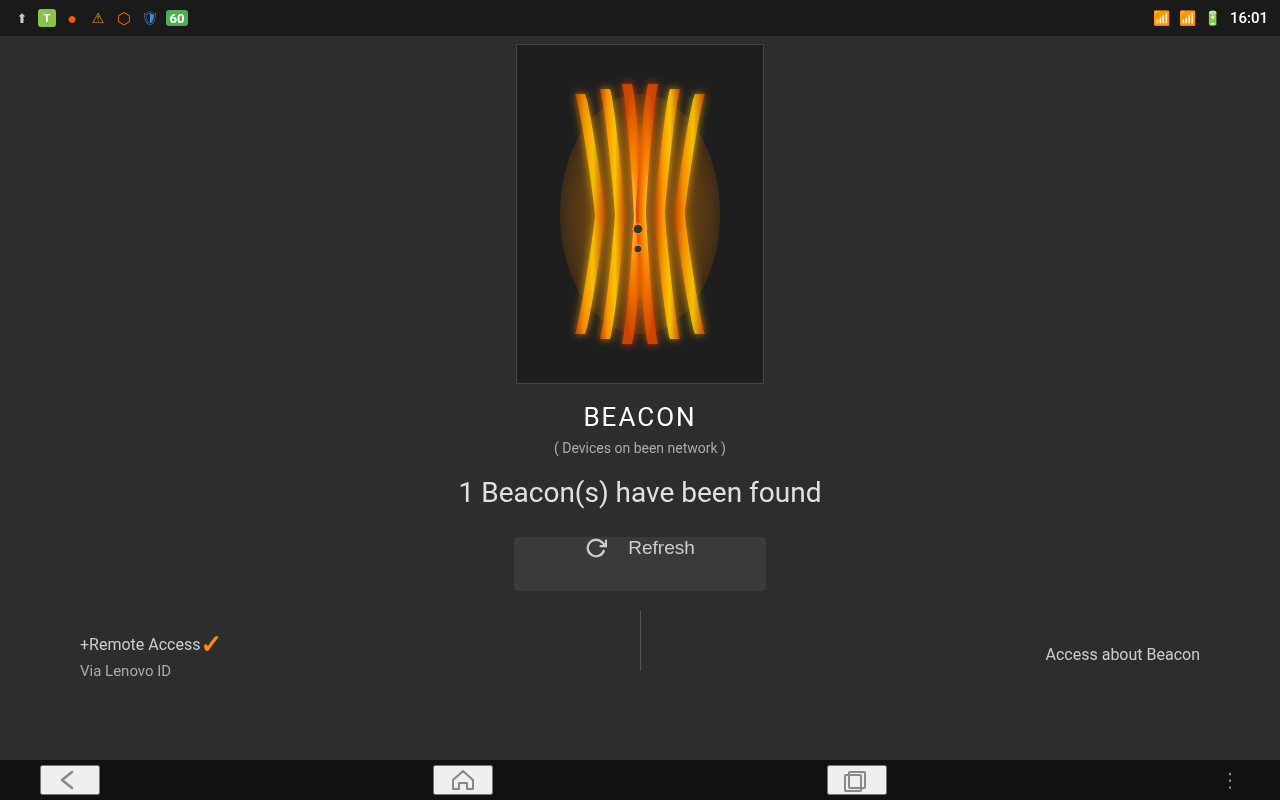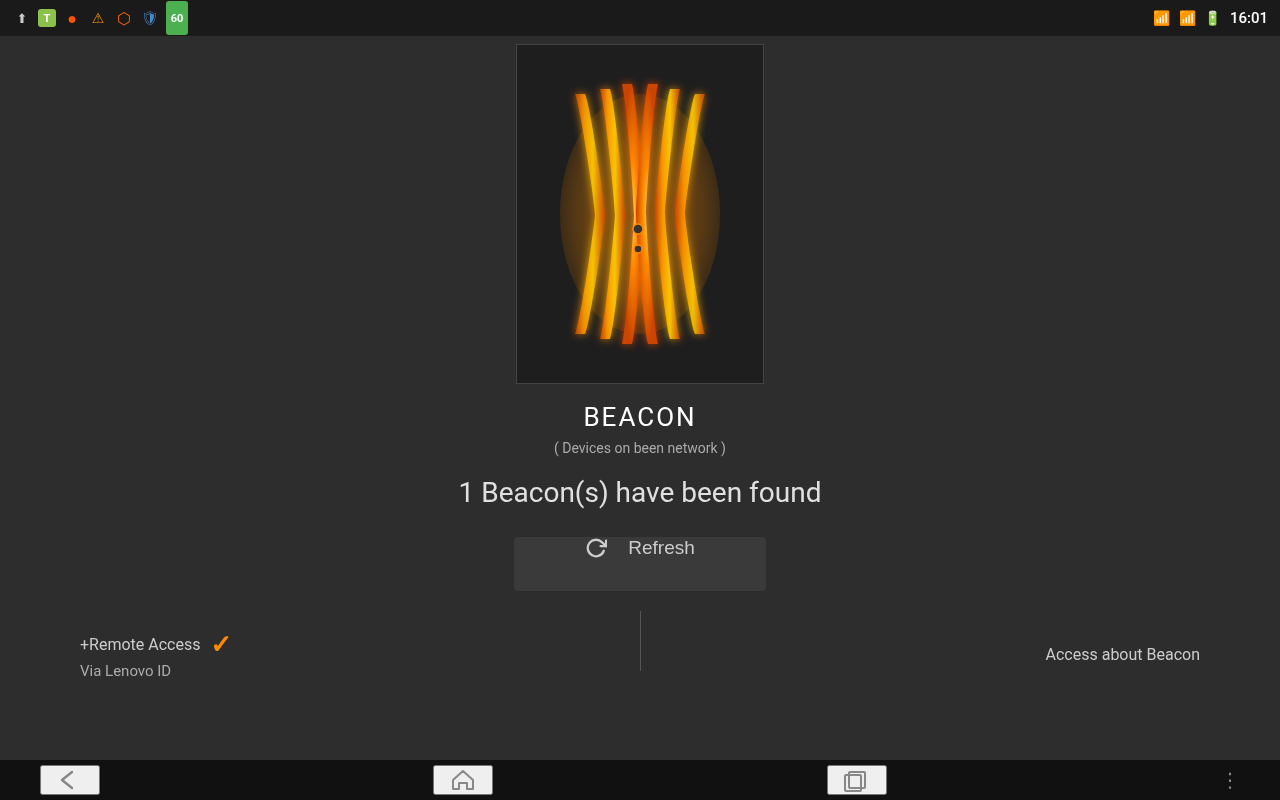--- a/index.html
+++ b/index.html
@@ -147,21 +147,20 @@
       right: 0;
       display: flex;
       align-items: center;
       justify-content: space-between;
       padding: 0 80px;
     }
 
     .remote-access-section {
       display: flex;
       align-items: center;
-      gap: 10px;
     }
 
     .remote-access-text {
       font-size: 16px;
       color: #cccccc;
     }
 
     .checkmark {
       color: #ff8c00;
       font-size: 26px;
@@ -226,21 +225,21 @@
     <div class="status-icon" style="background:#8bc34a; color:white; font-size:11px; font-weight:bold; border-radius:3px; width:18px; height:18px;">T</div>
 
     <div class="status-icon" style="color:#ff5500; font-size:16px;">●</div>
 
     <div class="status-icon" style="color:#ff9800; font-size:14px;">⚠</div>
 
     <div class="status-icon" style="color:#ff6600; font-size:16px;">⬡</div>
 
     <div class="status-icon" style="color:#4488cc; font-size:14px;">🛡</div>
 
-    <div class="status-icon" style="background:#4caf50; color:white; font-size:11px; font-weight:bold; border-radius:3px; padding:1px 2px; width:22px; height:34px; display:flex; align-items:center; justify-content:center;">60</div>
+    <div class="status-icon" style="background:#4caf50; color:white; font-size:13px; font-weight:bold; border-radius:3px; padding:1px 2px; width:22px; height:16px; display:flex; align-items:center; justify-content:center;">60</div>
   </div>
   <div class="status-bar-right">
 
     <span style="font-size:14px;">📶</span>
 
     <span style="font-size:14px;">📶</span>
 
     <span style="font-size:14px;">🔋</span>
 
     <span class="time-text">16:01</span>

